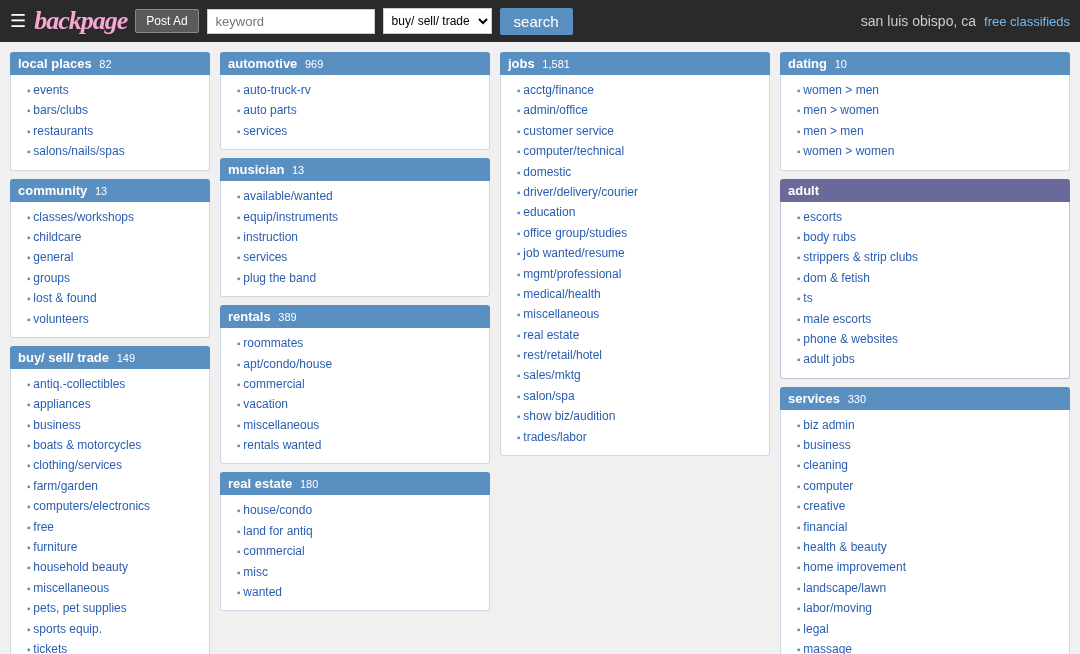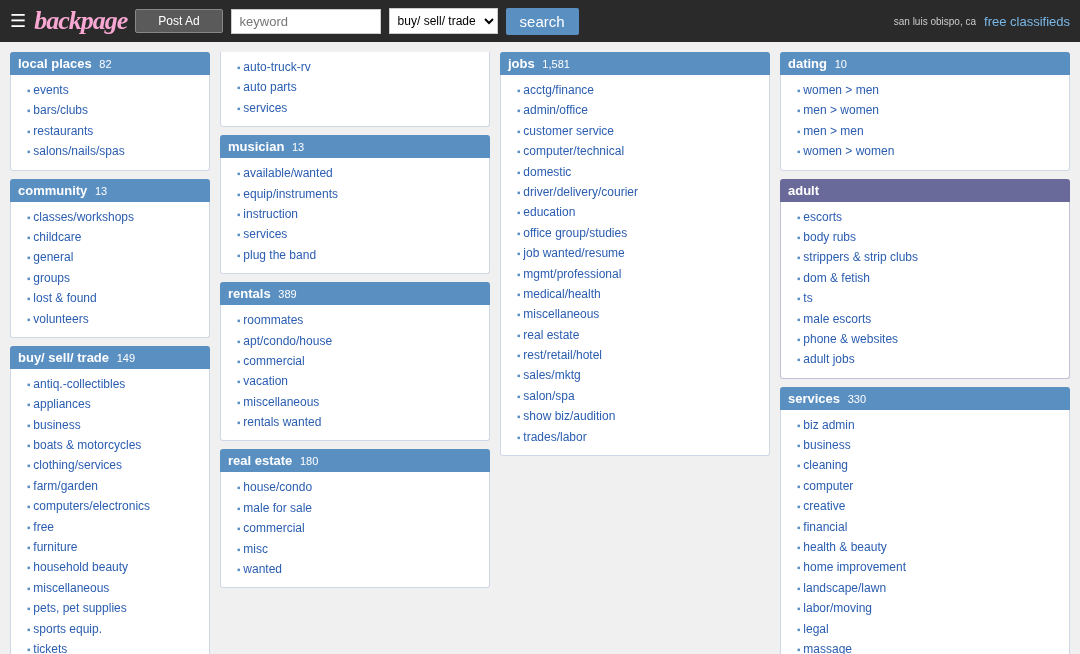--- a/index.html
+++ b/index.html
@@ -23,29 +23,29 @@
       font-size: 26px;
       font-weight: bold;
       color: #f9a8d4;
       font-style: italic;
       letter-spacing: -1px;
     }
     #post-ad-btn {
       background: #5a5a5a;
       color: #fff;
       border: 1px solid #888;
-      padding: 4px 22px;
+      padding: 4px 10px;
       font-size: 12px;
       cursor: pointer;
       border-radius: 2px;
     }
     #keyword-input {
       padding: 4px 8px;
       font-size: 13px;
-      width: 150px;
+      width: 168px;
       border: 1px solid #ccc;
       color: #999;
     }
     #category-select {
       padding: 4px;
       font-size: 12px;
       border: 1px solid #ccc;
       background: #fff;
     }
     #search-btn {
@@ -53,21 +53,21 @@
       color: #fff;
       border: none;
       padding: 5px 14px;
       font-size: 15px;
       cursor: pointer;
       border-radius: 2px;
     }
     #location-text {
       margin-left: auto;
       color: #ccc;
-      font-size: 10px;
+      font-size: 14px;
     }
     #free-classifieds {
       color: #7ab8e8;
       font-size: 13px;
       cursor: pointer;
     }
 
     
     #main {
       display: flex;
@@ -199,20 +199,24 @@
           <a href="#">sports equip.</a>
           <a href="#">tickets</a>
         </div>
     </div>
 
   </div>
 
   <div class="col col-mid">
 
     <div class="section-wrap">
+      <div class="section-header">
+        <span>automotive</span>
+        <span class="count">969</span>
+      </div>
       <div class="section-body" id="automotive-body">
           <a href="#">auto-truck-rv</a>
           <a href="#">auto parts</a>
           <a href="#">services</a>
         </div>
     </div>
 
     <div class="section-wrap">
       <div class="section-header">
         <span>musician</span>
@@ -242,21 +246,21 @@
         </div>
     </div>
 
     <div class="section-wrap">
       <div class="section-header">
         <span>real estate</span>
         <span class="count">180</span>
       </div>
       <div class="section-body" id="real-estate-body">
           <a href="#">house/condo</a>
-          <a href="#">male for sale</a>
+          <a href="#">land for antiq</a>
           <a href="#">commercial</a>
           <a href="#">misc</a>
           <a href="#">wanted</a>
         </div>
     </div>
 
   </div>
 
   <div class="col col-jobs">
 

